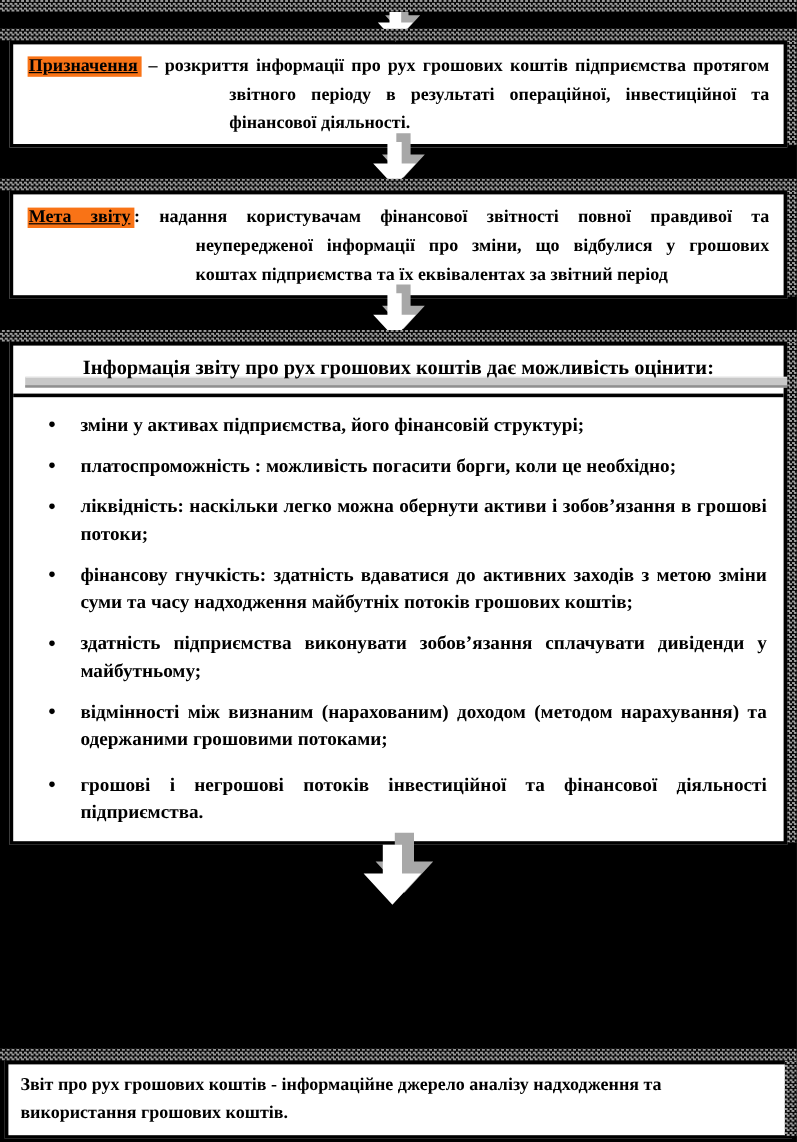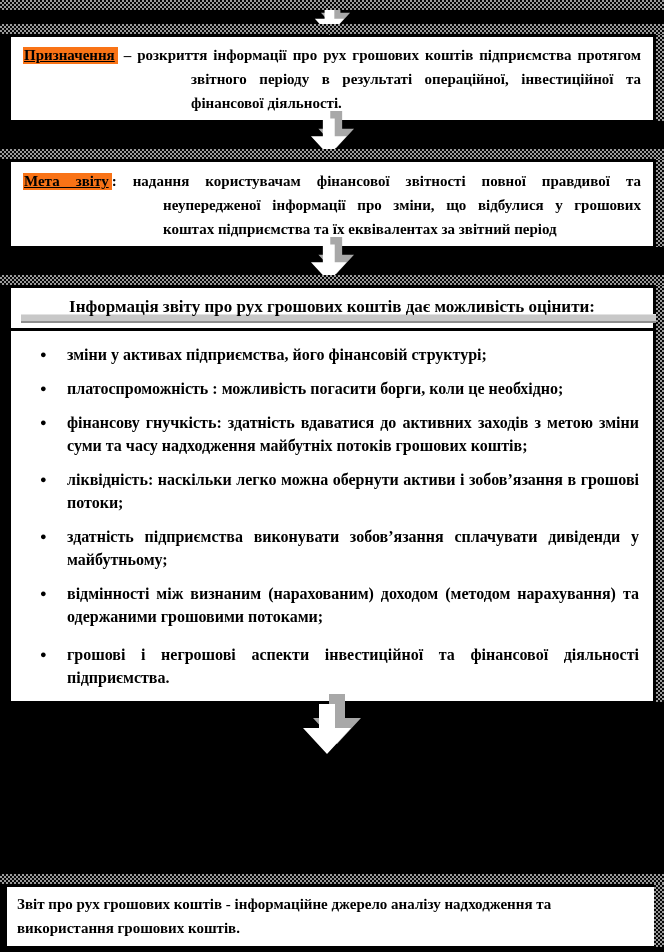--- a/index.html
+++ b/index.html
@@ -130,25 +130,25 @@
 
   <div class="box box3">
     <div class="box3-header">
       <div class="gray-rule"></div>
       <h2>Інформація звіту про рух грошових коштів дає можливість оцінити:</h2>
     </div>
     <div class="box3-divider"></div>
     <ul class="bullets">
       <li>зміни у активах підприємства, його фінансовій структурі;</li>
       <li>платоспроможність : можливість погасити борги, коли це необхідно;</li>
+      <li>ліквідність: наскільки легко можна обернути активи і зобов’язання в грошові потоки;</li>
       <li>фінансову гнучкість: здатність вдаватися до активних заходів з метою зміни суми та часу надходження майбутніх потоків грошових коштів;</li>
-      <li>ліквідність: наскільки легко можна обернути активи і зобов’язання в грошові потоки;</li>
       <li>здатність підприємства виконувати зобов’язання сплачувати дивіденди у майбутньому;</li>
       <li>відмінності між визнаним (нарахованим) доходом (методом нарахування) та одержаними грошовими потоками;</li>
-      <li class="extra-gap">грошові і негрошові аспекти інвестиційної та фінансової діяльності підприємства.</li>
+      <li class="extra-gap">грошові і негрошові потоків інвестиційної та фінансової діяльності підприємства.</li>
     </ul>
   </div>
 
   <div class="gap gap-4">
     <svg class="arrow-svg arrow-lg" viewBox="0 0 74 62" aria-hidden="true">
       <path d="M34 0 L50 0 L50 24 L66 24 L42 50 L18 24 L34 24 Z" fill="#a8a8a8"></path>
       <path d="M24 10 L40 10 L40 34 L56 34 L32 60 L8 34 L24 34 Z" fill="#ffffff"></path>
     </svg>
   </div>
 

